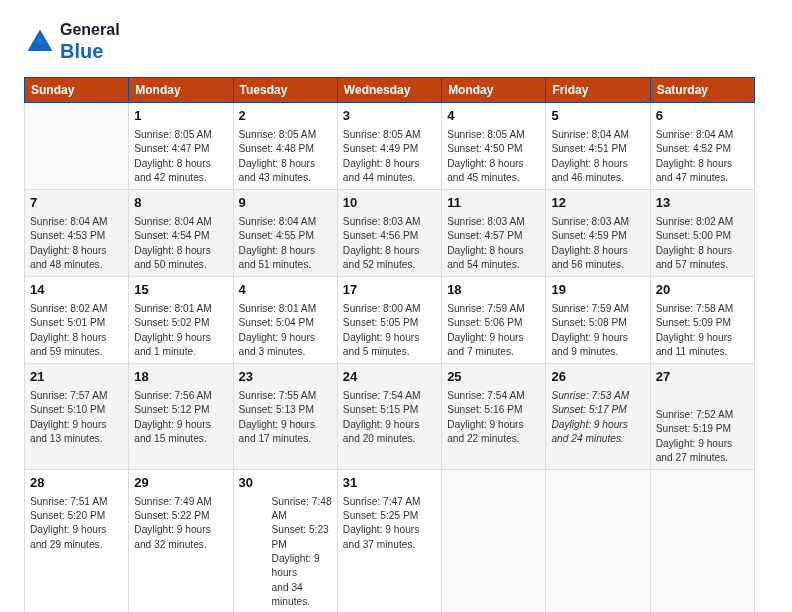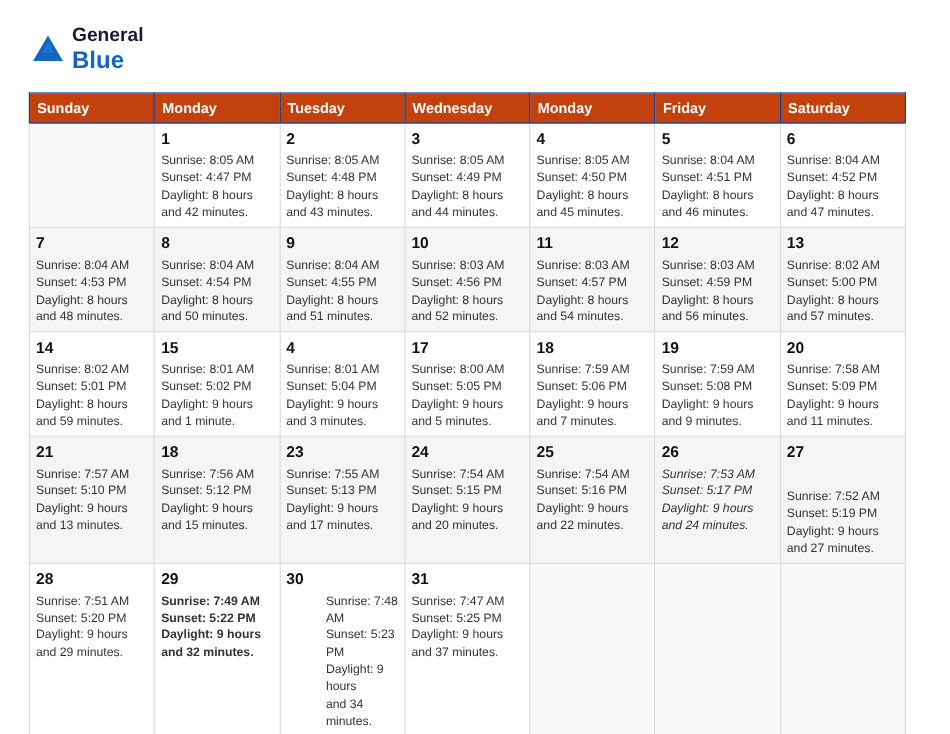--- a/index.html
+++ b/index.html
@@ -321,21 +321,21 @@
         <tr>
           <td>
             <span class="day-num">28</span>
             <div class="day-info" style="white-space: pre-line;">Sunrise: 7:51 AM
 Sunset: 5:20 PM
 Daylight: 9 hours
 and 29 minutes.</div>
           </td>
           <td>
             <span class="day-num">29</span>
-            <div class="day-info" style="white-space: pre-line; font-weight: bold;">Sunrise: 7:49 AM
+            <div class="day-info" style="white-space: pre-line;">Sunrise: 7:49 AM
 Sunset: 5:22 PM
 Daylight: 9 hours
 and 32 minutes.</div>
           </td>
           <td>
             <span class="day-num">30</span>
             <div class="day-info" style="white-space: pre-line; margin-left: 33px;">Sunrise: 7:48 AM
 Sunset: 5:23 PM
 Daylight: 9 hours
 and 34 minutes.</div>

